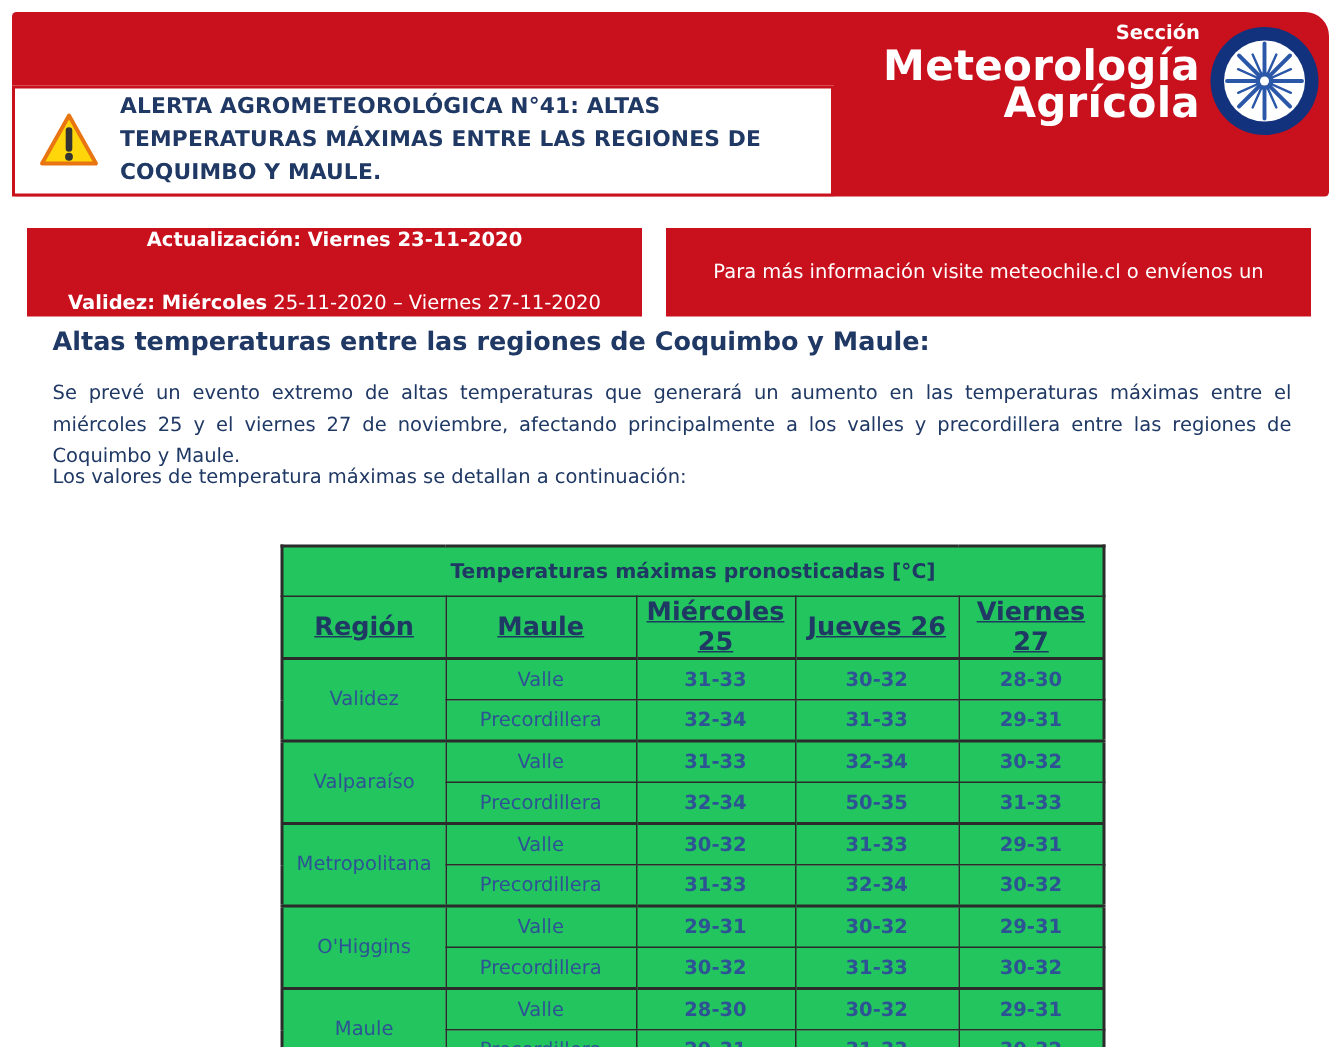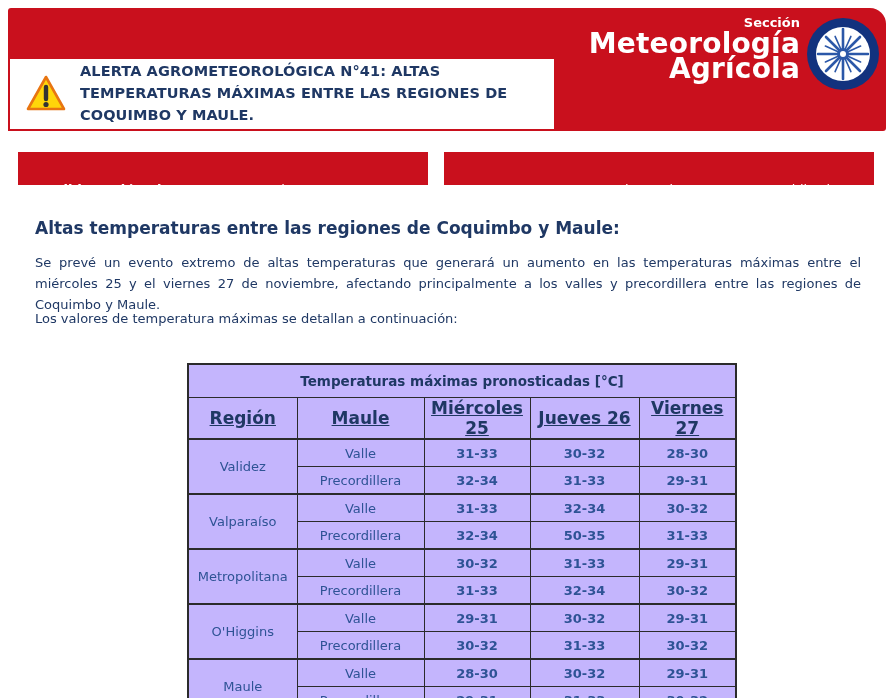--- a/index.html
+++ b/index.html
@@ -29,41 +29,41 @@
     position:absolute;left:0;bottom:0;width:548px;height:74px;box-sizing:border-box;
     background:#fff;border:2px solid var(--red);
     display:flex;align-items:center;gap:13px;padding:0 10px 0 15px;
   }
   .alert-box .warn{flex:0 0 42px;}
   .alert-title{
     font-size:14.5px;font-weight:bold;color:var(--navy);line-height:1.5;letter-spacing:0.1px;
   }
   
   .info-box{
-    position:absolute;top:152px;height:33px;box-sizing:border-box;background:var(--red);
+    position:absolute;top:152px;height:59px;box-sizing:border-box;background:var(--red);
     color:#fff;font-size:13px;line-height:20px;text-align:center;
     display:flex;flex-direction:column;justify-content:center;gap:22px;
   }
   .info-box.update{left:18px;width:410px;}
   .info-box.contact{left:444px;width:430px;}
   .info-box b{font-weight:bold;}
   
   .content-heading{position:absolute;left:35px;top:218px;font-size:17px;font-weight:bold;}
   .content-para{
     position:absolute;left:35px;top:252px;width:826px;font-size:13px;line-height:21px;
     text-align:justify;margin:0;
   }
   .content-lead{position:absolute;left:35px;top:311px;font-size:13px;}
   
   table.forecast{
     position:absolute;left:187px;top:363px;width:548px;border-collapse:collapse;
     font-size:13px;table-layout:fixed;
   }
   table.forecast th,table.forecast td{
-    border:1px solid var(--border);text-align:center;padding:0;background:#c4b5fd;margin-left:45px;
+    border:1px solid var(--border);text-align:center;padding:0;background:#22c55e;margin-left:45px;
   }
   table.forecast{border:2px solid var(--border);}
   tr.title-row th{height:32px;font-size:13.5px;font-weight:bold;color:var(--navy);}
   tr.head-row th{height:28px;font-size:17px;font-weight:bold;color:var(--navy);border-bottom:2px solid var(--border);text-decoration:underline;}
   tr.data-row td{height:26px;color:var(--cell-blue);}
   tr.group-start td{border-top:2px solid var(--border);}
   td.temp{background:var(--cell-red);color:#fff;font-weight:bold;}
 </style>
 </head>
 <body>
@@ -114,21 +114,20 @@
       <div class="alert-title">ALERTA AGROMETEOROLÓGICA N°41: ALTAS TEMPERATURAS MÁXIMAS ENTRE LAS REGIONES DE COQUIMBO Y MAULE.</div>
     </div>
   </div>
 
   <div class="info-box update">
     <div><b>Actualización: Viernes 23-11-2020</b></div>
     <div><b>Validez: Miércoles</b><span> 25-11-2020 – Viernes 27-11-2020</span></div>
   </div>
   <div class="info-box contact">
     <div>Para más información visite meteochile.cl o envíenos un</div>
-    <div>correo con sus consultas a datosagro@meteochile.cl</div>
   </div>
 
   <div class="content-heading">Altas temperaturas entre las regiones de Coquimbo y Maule:</div>
   <p class="content-para">Se prevé un evento extremo de altas temperaturas que generará un aumento en las temperaturas máximas entre el miércoles 25 y el viernes 27 de noviembre, afectando principalmente a los valles y precordillera entre las regiones de Coquimbo y Maule.</p>
   <div class="content-lead">Los valores de temperatura máximas se detallan a continuación:</div>
 
   <table class="forecast">
     <colgroup>
       <col style="width:109px">
         <col style="width:127px">

